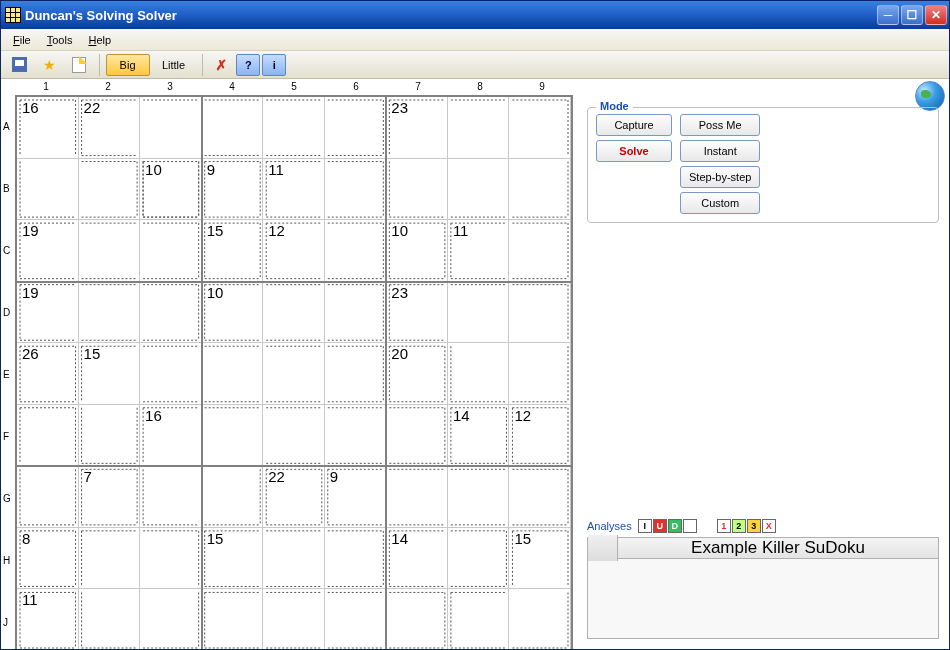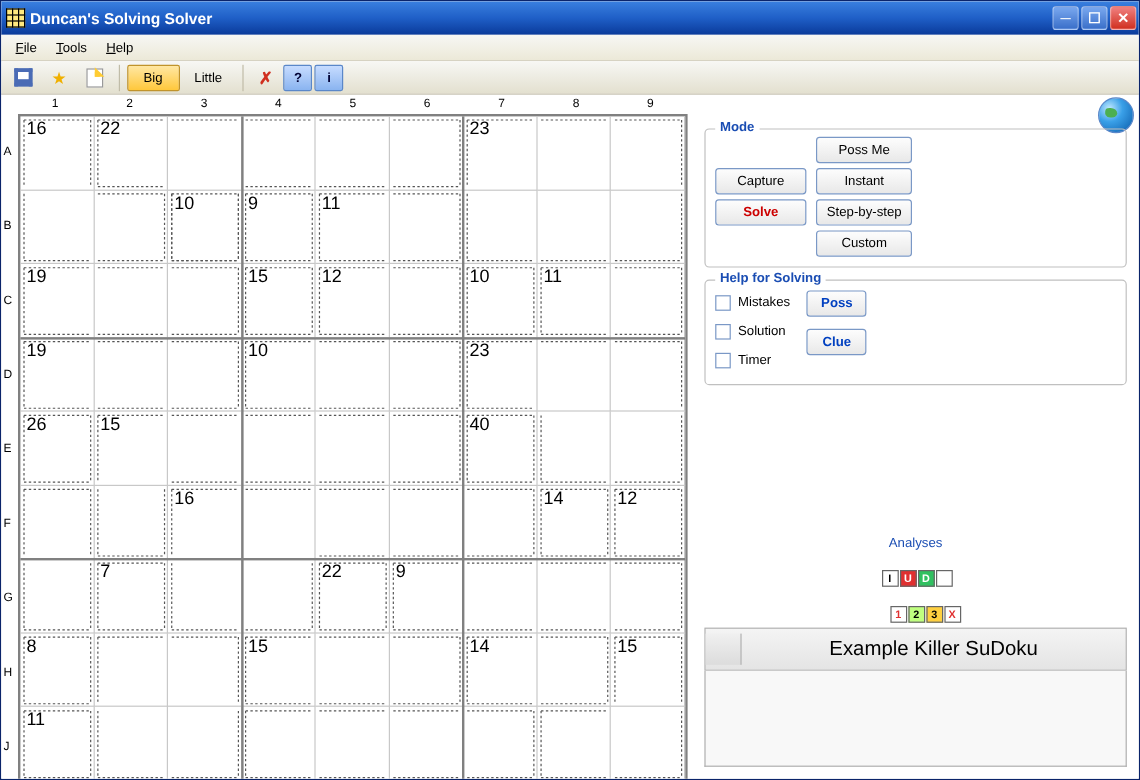--- a/index.html
+++ b/index.html
@@ -169,29 +169,29 @@
   .globe {
     position:absolute; top:2px; right:4px;
     width:30px;height:30px;border-radius:50%;
     background: radial-gradient(circle at 30% 30%, #bfe8ff 0%, #3aa0e8 40%, #0a5aa8 100%);
     border:1px solid #5a87c9;
     cursor:pointer;
   }
   .globe::after{content:"";position:absolute;left:5px;top:8px;width:10px;height:8px;background:#4caf50;border-radius:40% 60% 50% 50%;}
   .right-bottom { position:absolute; bottom:10px; left:6px; right:10px; }
   .diff-line { color:#1a4db3; font-size:11px; margin-bottom:2px;}
-  .analyses-line { color:#1a4db3; font-size:11px; display:flex;align-items:center;gap:16px;margin-bottom:4px;flex-direction:column;}
+  .analyses-line { color:#1a4db3; font-size:11px; display:flex;align-items:center;gap:4px;margin-bottom:4px;}
   .analysis-badge {
     width:14px;height:14px;border:1px solid #666;
     display:flex;align-items:center;justify-content:center;
     font-size:9px;font-weight:bold;
     background:#fff;
   }
   .example-bar {
-    height:36px;border:1px solid #b0b0b0;background:linear-gradient(#f4f4f4,#e4e4e4);
+    height:22px;border:1px solid #b0b0b0;background:linear-gradient(#f4f4f4,#e4e4e4);
     display:flex;align-items:center;justify-content:center;
     font-size:17px;
   }
   .result-area {
     height:80px;border:1px solid #b0b0b0;border-top:none;background:#f8f8f8;
   }
   .left-tab{
     width:30px;height:26px;border-right:1px solid #b0b0b0;
     float:left;background:linear-gradient(#f0f0f0,#dcdcdc);
   }
@@ -632,77 +632,54 @@
           <div class="cage-sum" style="left: 4px; top: 125.111px;">19</div>
           <div class="cage-sum" style="left: 188.667px; top: 125.111px;">15</div>
           <div class="cage-sum" style="left: 250.222px; top: 125.111px;">12</div>
           <div class="cage-sum" style="left: 373.333px; top: 125.111px;">10</div>
           <div class="cage-sum" style="left: 434.889px; top: 125.111px;">11</div>
           <div class="cage-sum" style="left: 4px; top: 186.667px;">19</div>
           <div class="cage-sum" style="left: 188.667px; top: 186.667px;">10</div>
           <div class="cage-sum" style="left: 373.333px; top: 186.667px;">23</div>
           <div class="cage-sum" style="left: 4px; top: 248.222px;">26</div>
           <div class="cage-sum" style="left: 65.5556px; top: 248.222px;">15</div>
-          <div class="cage-sum" style="left: 373.333px; top: 248.222px;">40</div>
+          <div class="cage-sum" style="left: 373.333px; top: 248.222px;">20</div>
           <div class="cage-sum" style="left: 127.111px; top: 309.778px;">16</div>
           <div class="cage-sum" style="left: 434.889px; top: 309.778px;">14</div>
           <div class="cage-sum" style="left: 496.444px; top: 309.778px;">12</div>
           <div class="cage-sum" style="left: 65.5556px; top: 371.333px;">7</div>
           <div class="cage-sum" style="left: 250.222px; top: 371.333px;">22</div>
           <div class="cage-sum" style="left: 311.778px; top: 371.333px;">9</div>
           <div class="cage-sum" style="left: 4px; top: 432.889px;">8</div>
           <div class="cage-sum" style="left: 188.667px; top: 432.889px;">15</div>
           <div class="cage-sum" style="left: 373.333px; top: 432.889px;">14</div>
           <div class="cage-sum" style="left: 496.444px; top: 432.889px;">15</div>
           <div class="cage-sum" style="left: 4px; top: 494.444px;">11</div>
         </div>
     </div>
   </div>
   <div class="right">
     <div class="globe"></div>
 
     <div class="panel-group" style="margin-top:20px">
       <div class="legend">Mode</div>
       <div class="mode-grid">
-        <div class="mode-col" style="justify-content:center">
+        <div class="mode-col" style="justify-content:flex-start">
           <div class="btn">Capture</div>
           <div class="btn red-text">Solve</div>
         </div>
         <div class="mode-col">
           <div class="btn">Poss Me</div>
           <div class="btn">Instant</div>
           <div class="btn">Step-by-step</div>
           <div class="btn">Custom</div>
         </div>
       </div>
     </div>
 
-    <div class="panel-group">
-      <div class="legend">Help for Solving</div>
-      <div style="display:flex;gap:14px">
-        <div>
-          <div class="help-row">
-            <div class="checkbox"></div>
-            <span>Mistakes</span>
-          </div>
-          <div class="help-row">
-            <div class="checkbox"></div>
-            <span>Solution</span>
-          </div>
-          <div class="help-row">
-            <div class="checkbox"></div>
-            <span>Timer</span>
-          </div>
-        </div>
-        <div style="display:flex;flex-direction:column;gap:10px;padding-top:2px">
-          <div class="btn blue-text" style="min-width:50px">Poss</div>
-          <div class="btn blue-text" style="min-width:50px">Clue</div>
-        </div>
-      </div>
-    </div>
 
     <div class="right-bottom">
       <div class="analyses-line">
         <span>Analyses</span>
         <span id="analyses-badges" style="display:flex;gap:1px;margin-left:2px">
             <div class="analysis-badge" style="background: rgb(255, 255, 255); color: rgb(0, 0, 0);">I</div>
             <div class="analysis-badge" style="background: rgb(224, 48, 48); color: rgb(255, 255, 255);">U</div>
             <div class="analysis-badge" style="background: rgb(48, 192, 96); color: rgb(255, 255, 255);">D</div>
             <div class="analysis-badge" style="background: rgb(255, 255, 255); color: rgb(0, 0, 0); visibility: visible; margin-left: 0px;"></div>
           </span>

